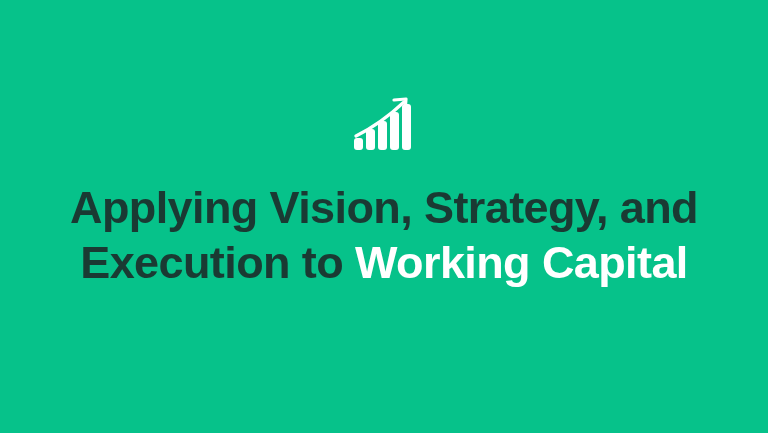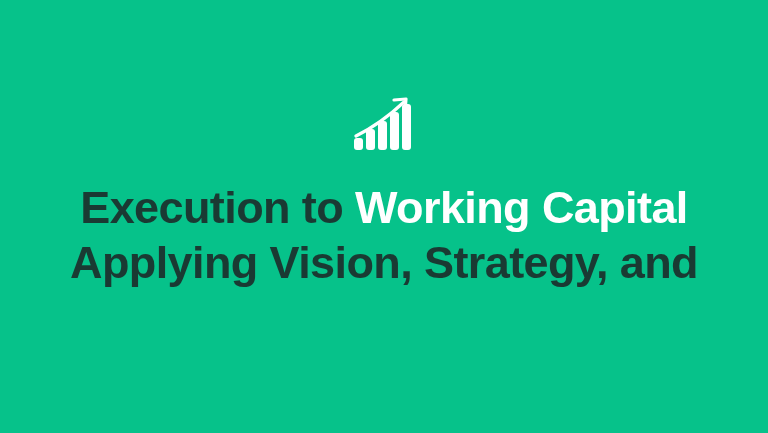--- a/index.html
+++ b/index.html
@@ -149,17 +149,17 @@
         <rect x="24" y="25" width="9" height="29" rx="3"></rect>
         <rect x="36" y="16" width="9" height="38" rx="3"></rect>
         <rect x="48" y="8" width="9" height="46" rx="3"></rect>
       </g>
       <path d="M2 40 C 16 33, 32 23, 50 6" fill="none" stroke="#FFFFFF" stroke-width="3.2" stroke-linecap="round"></path>
       <path d="M40 4 L 52 3 L 51 15" fill="none" stroke="#FFFFFF" stroke-width="3.2" stroke-linecap="round" stroke-linejoin="round"></path>
     </svg>
   </div>
 
   <div class="title-block">
+    <div class="title-line">Applying Vision, Strategy, and</div>
     <div class="title-line"><span>Execution to </span><span class="title-accent">Working Capital</span></div>
-    <div class="title-line">Applying Vision, Strategy, and</div>
   </div>
 
 </div>
 
 </body></html>

